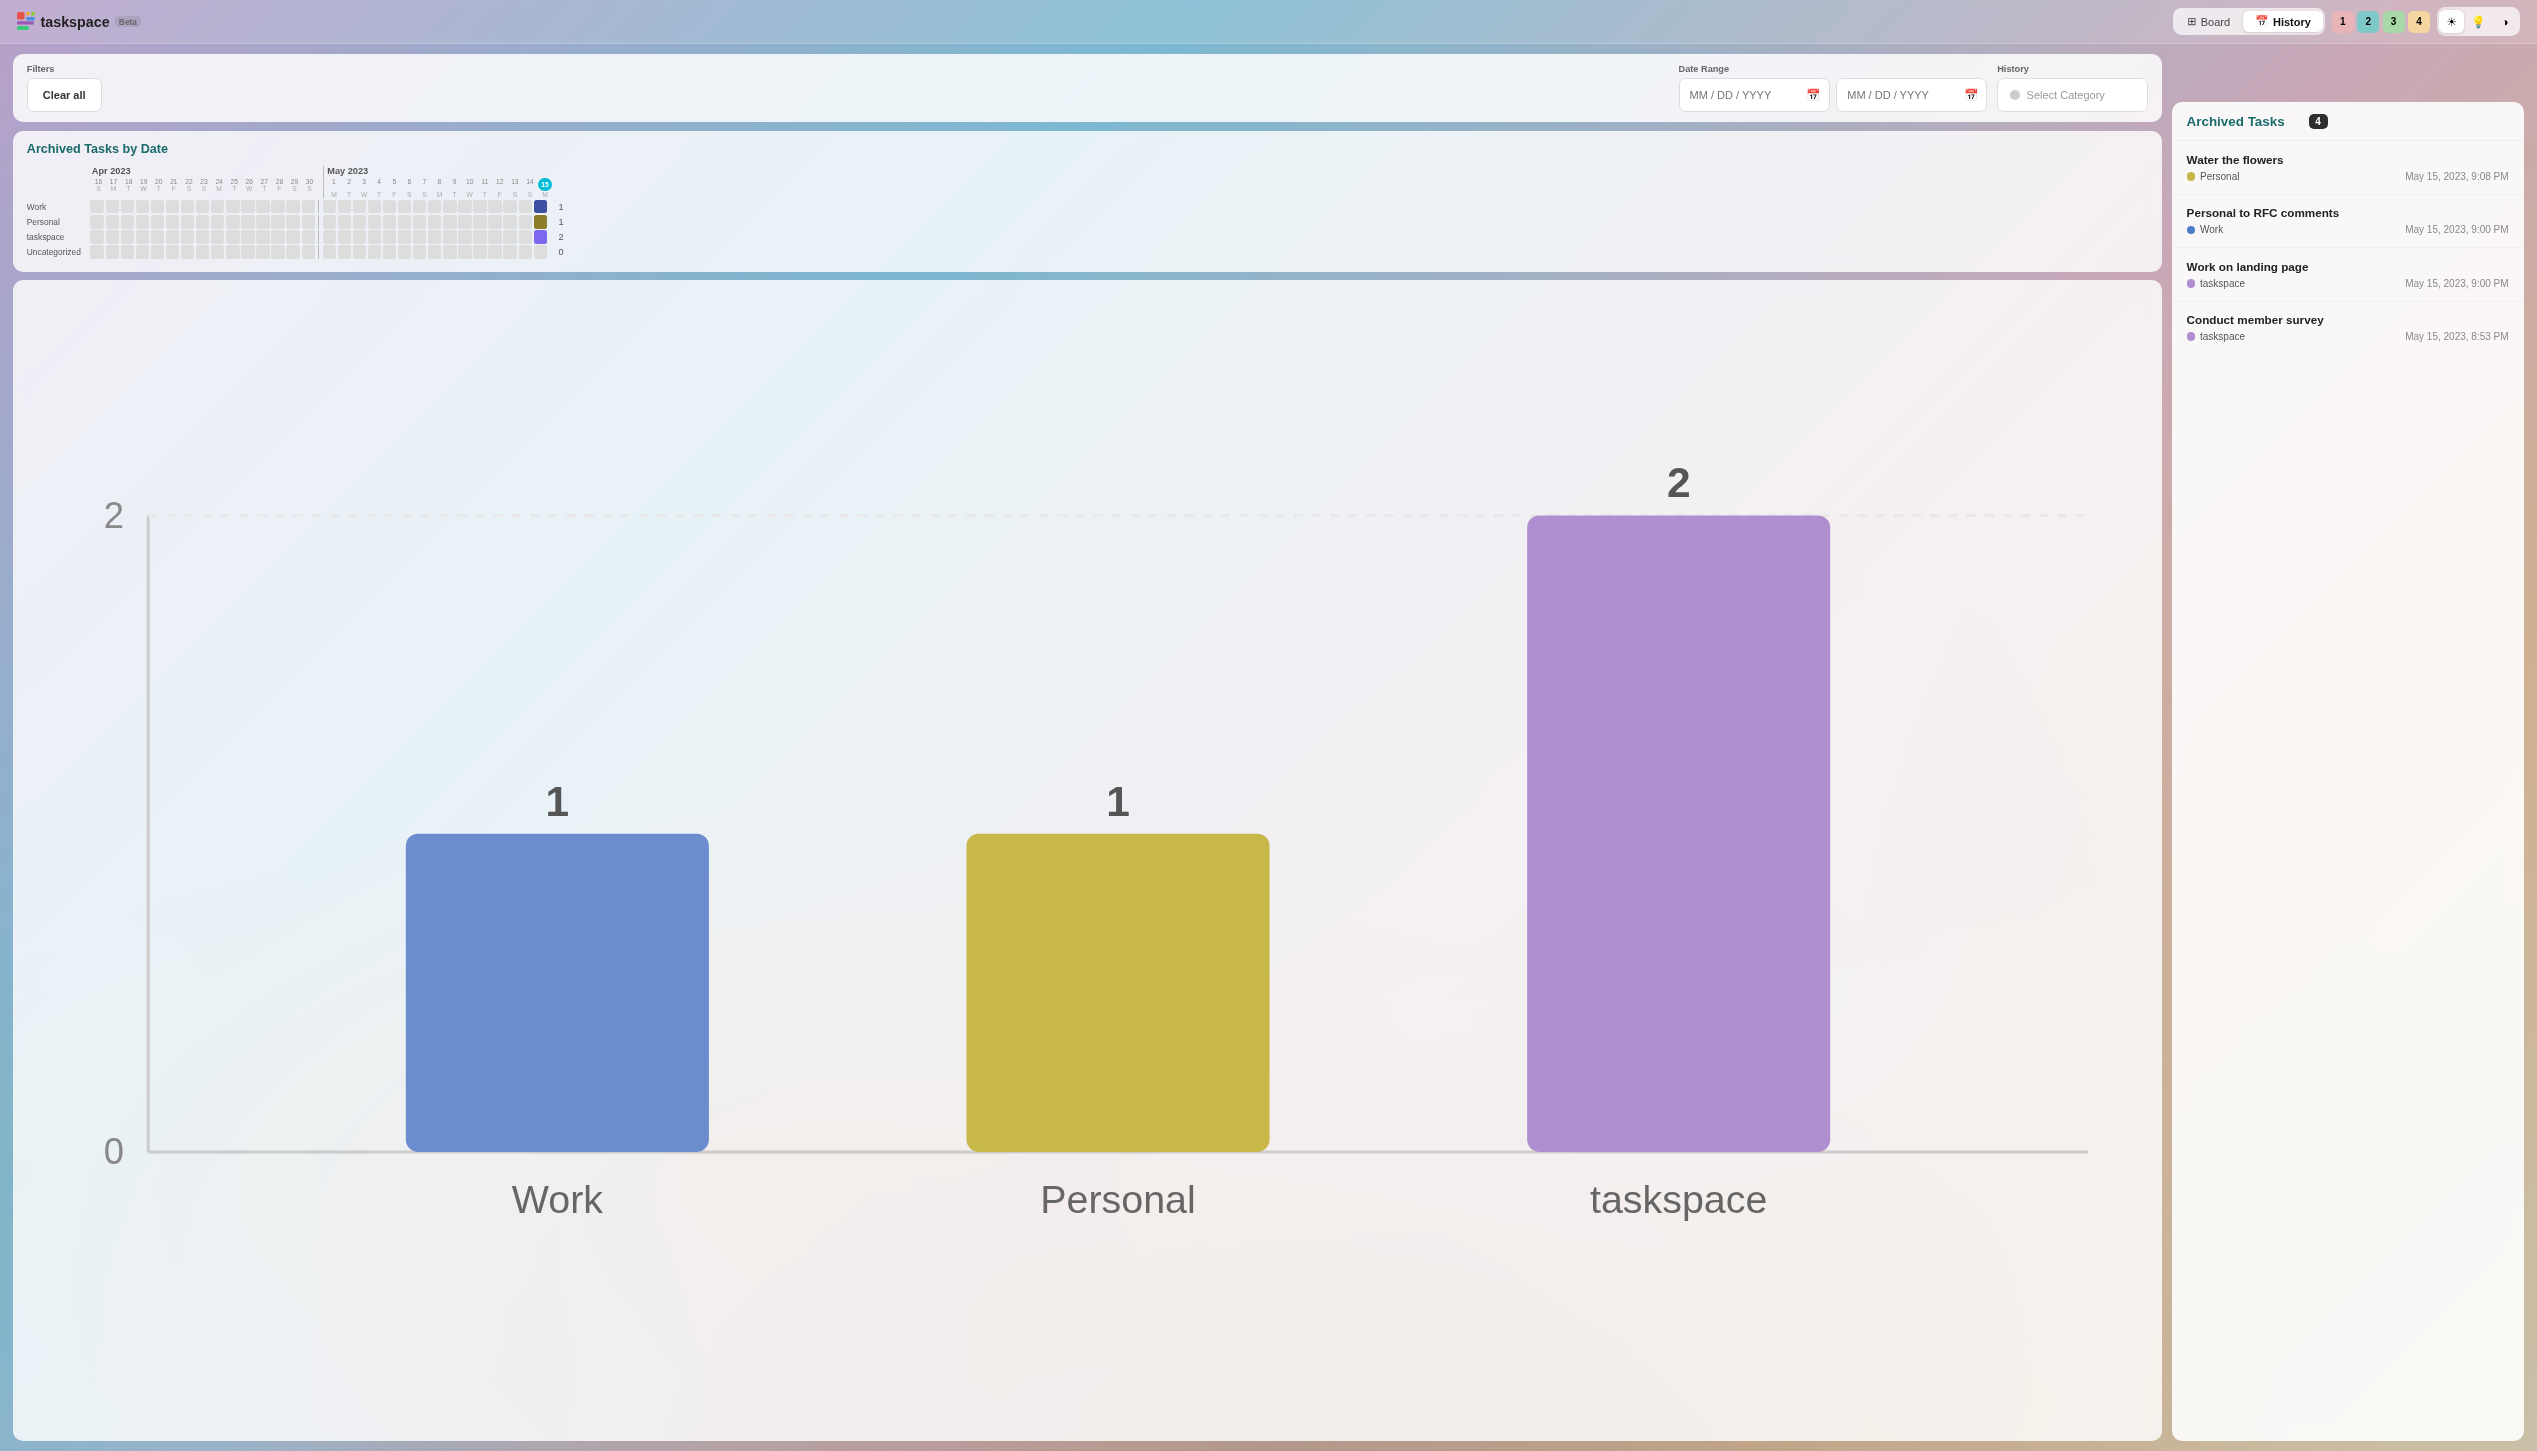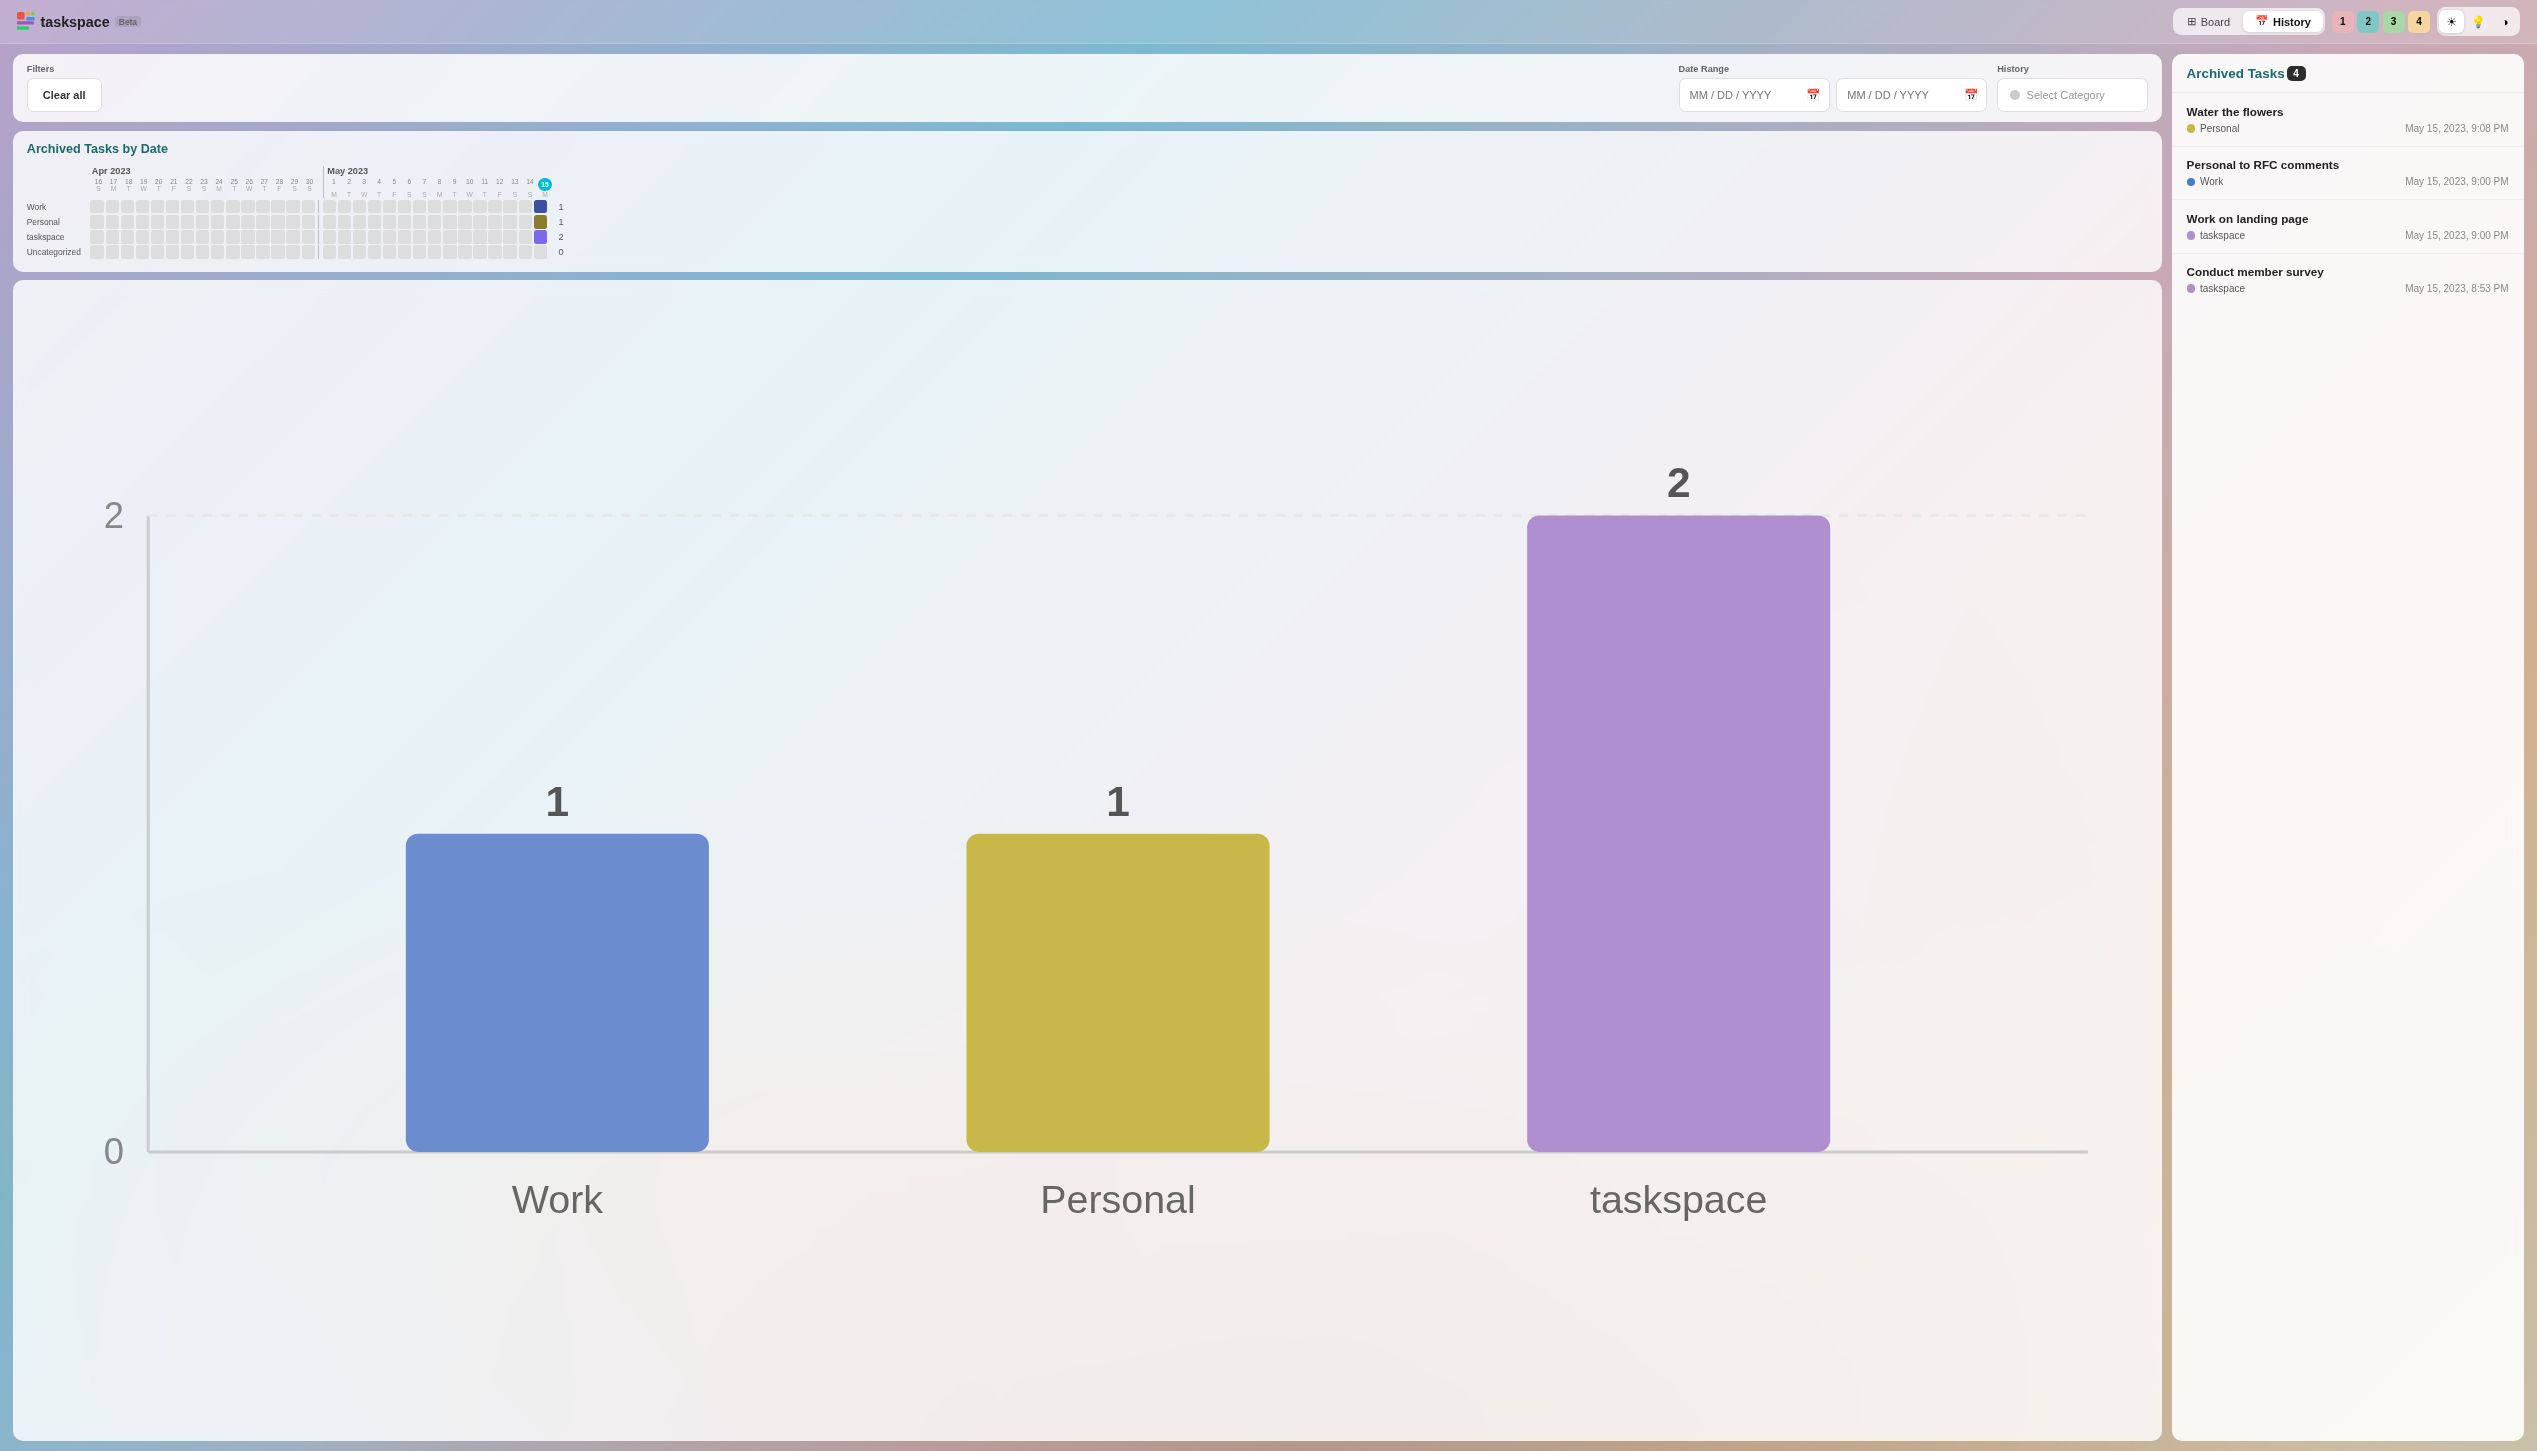--- a/index.html
+++ b/index.html
@@ -263,26 +263,27 @@
     .right-panel {
       width: 352px;
       flex-shrink: 0;
       display: flex;
       flex-direction: column;
       gap: 0;
     }
     .archived-tasks-header {
       display: flex;
       align-items: flex-end;
-      gap: 2px;
+      gap: 24px;
       background: rgba(255,255,255,0.9);
       backdrop-filter: blur(6.7px);
       border-radius: 10px 10px 0 0;
       padding: 11.7px 15px;
       border-bottom: 0.8px solid #eee;
+      margin-top: 48px;
     }
     .archived-title {
       font-size: 13.4px;
       font-weight: 700;
       color: #1a6b6b;
     }
     .archived-badge {
       background: #2d2d2d;
       color: white;
       font-size: 10px;

